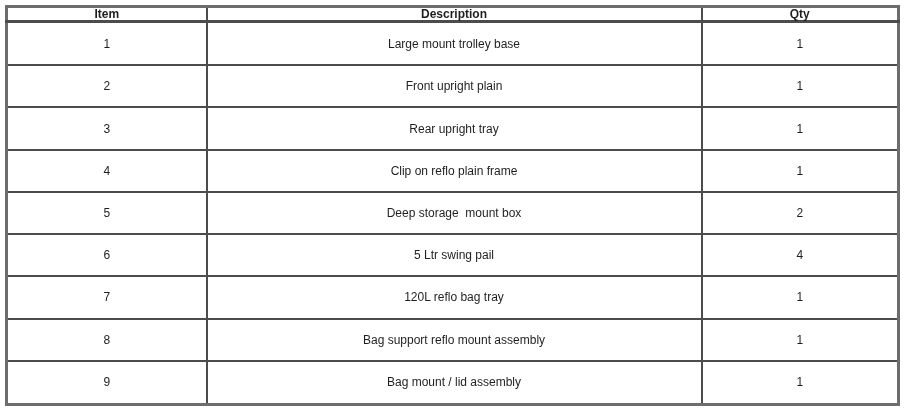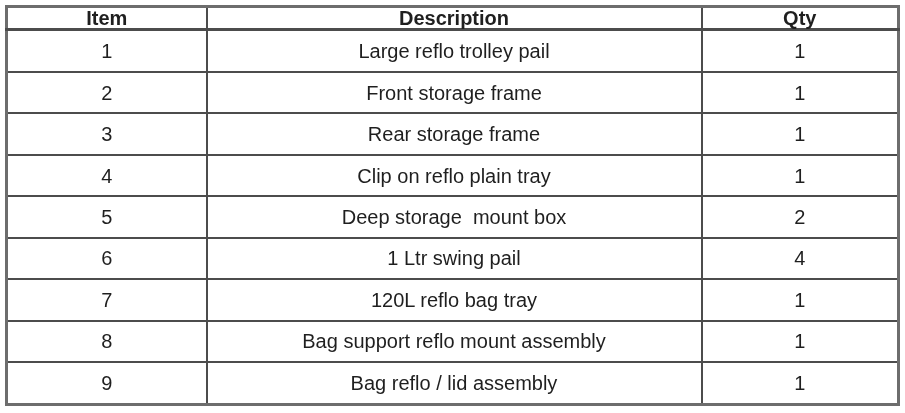--- a/index.html
+++ b/index.html
@@ -24,21 +24,21 @@
     height: 401px;
     border-collapse: collapse;
     table-layout: fixed;
     border: 3px solid #6d6d6d;
   }
   table.parts-table th,
   table.parts-table td {
     border: 2px solid #4c4c4c;
     text-align: center;
     vertical-align: middle;
-    font-size: 20px;
+    font-size: 12px;
     line-height: 1;
     padding: 0 4px;
     white-space: pre-wrap;
     background: #ffffff;
     color: #1f1f1f;
   }
   table.parts-table thead th {
     font-weight: bold;
     border-bottom: 3px solid #4c4c4c;
   }
@@ -59,58 +59,58 @@
     <thead>
       <tr>
         <th>Item</th>
         <th>Description</th>
         <th>Qty</th>
       </tr>
     </thead>
     <tbody>
       <tr>
         <td>1</td>
-        <td>Large reflo trolley pail</td>
+        <td>Large mount trolley base</td>
         <td>1</td>
       </tr>
       <tr>
         <td>2</td>
-        <td>Front storage frame</td>
+        <td>Front upright plain</td>
         <td>1</td>
       </tr>
       <tr>
         <td>3</td>
-        <td>Rear storage frame</td>
+        <td>Rear upright tray</td>
         <td>1</td>
       </tr>
       <tr>
         <td>4</td>
-        <td>Clip on reflo plain tray</td>
+        <td>Clip on reflo plain frame</td>
         <td>1</td>
       </tr>
       <tr>
         <td>5</td>
         <td>Deep storage  mount box</td>
         <td>2</td>
       </tr>
       <tr>
         <td>6</td>
-        <td>1 Ltr swing pail</td>
+        <td>5 Ltr swing pail</td>
         <td>4</td>
       </tr>
       <tr>
         <td>7</td>
         <td>120L reflo bag tray</td>
         <td>1</td>
       </tr>
       <tr>
         <td>8</td>
         <td>Bag support reflo mount assembly</td>
         <td>1</td>
       </tr>
       <tr>
         <td>9</td>
-        <td>Bag reflo / lid assembly</td>
+        <td>Bag mount / lid assembly</td>
         <td>1</td>
       </tr>
     </tbody>
   </table>
 </div>
 
 </body></html>

